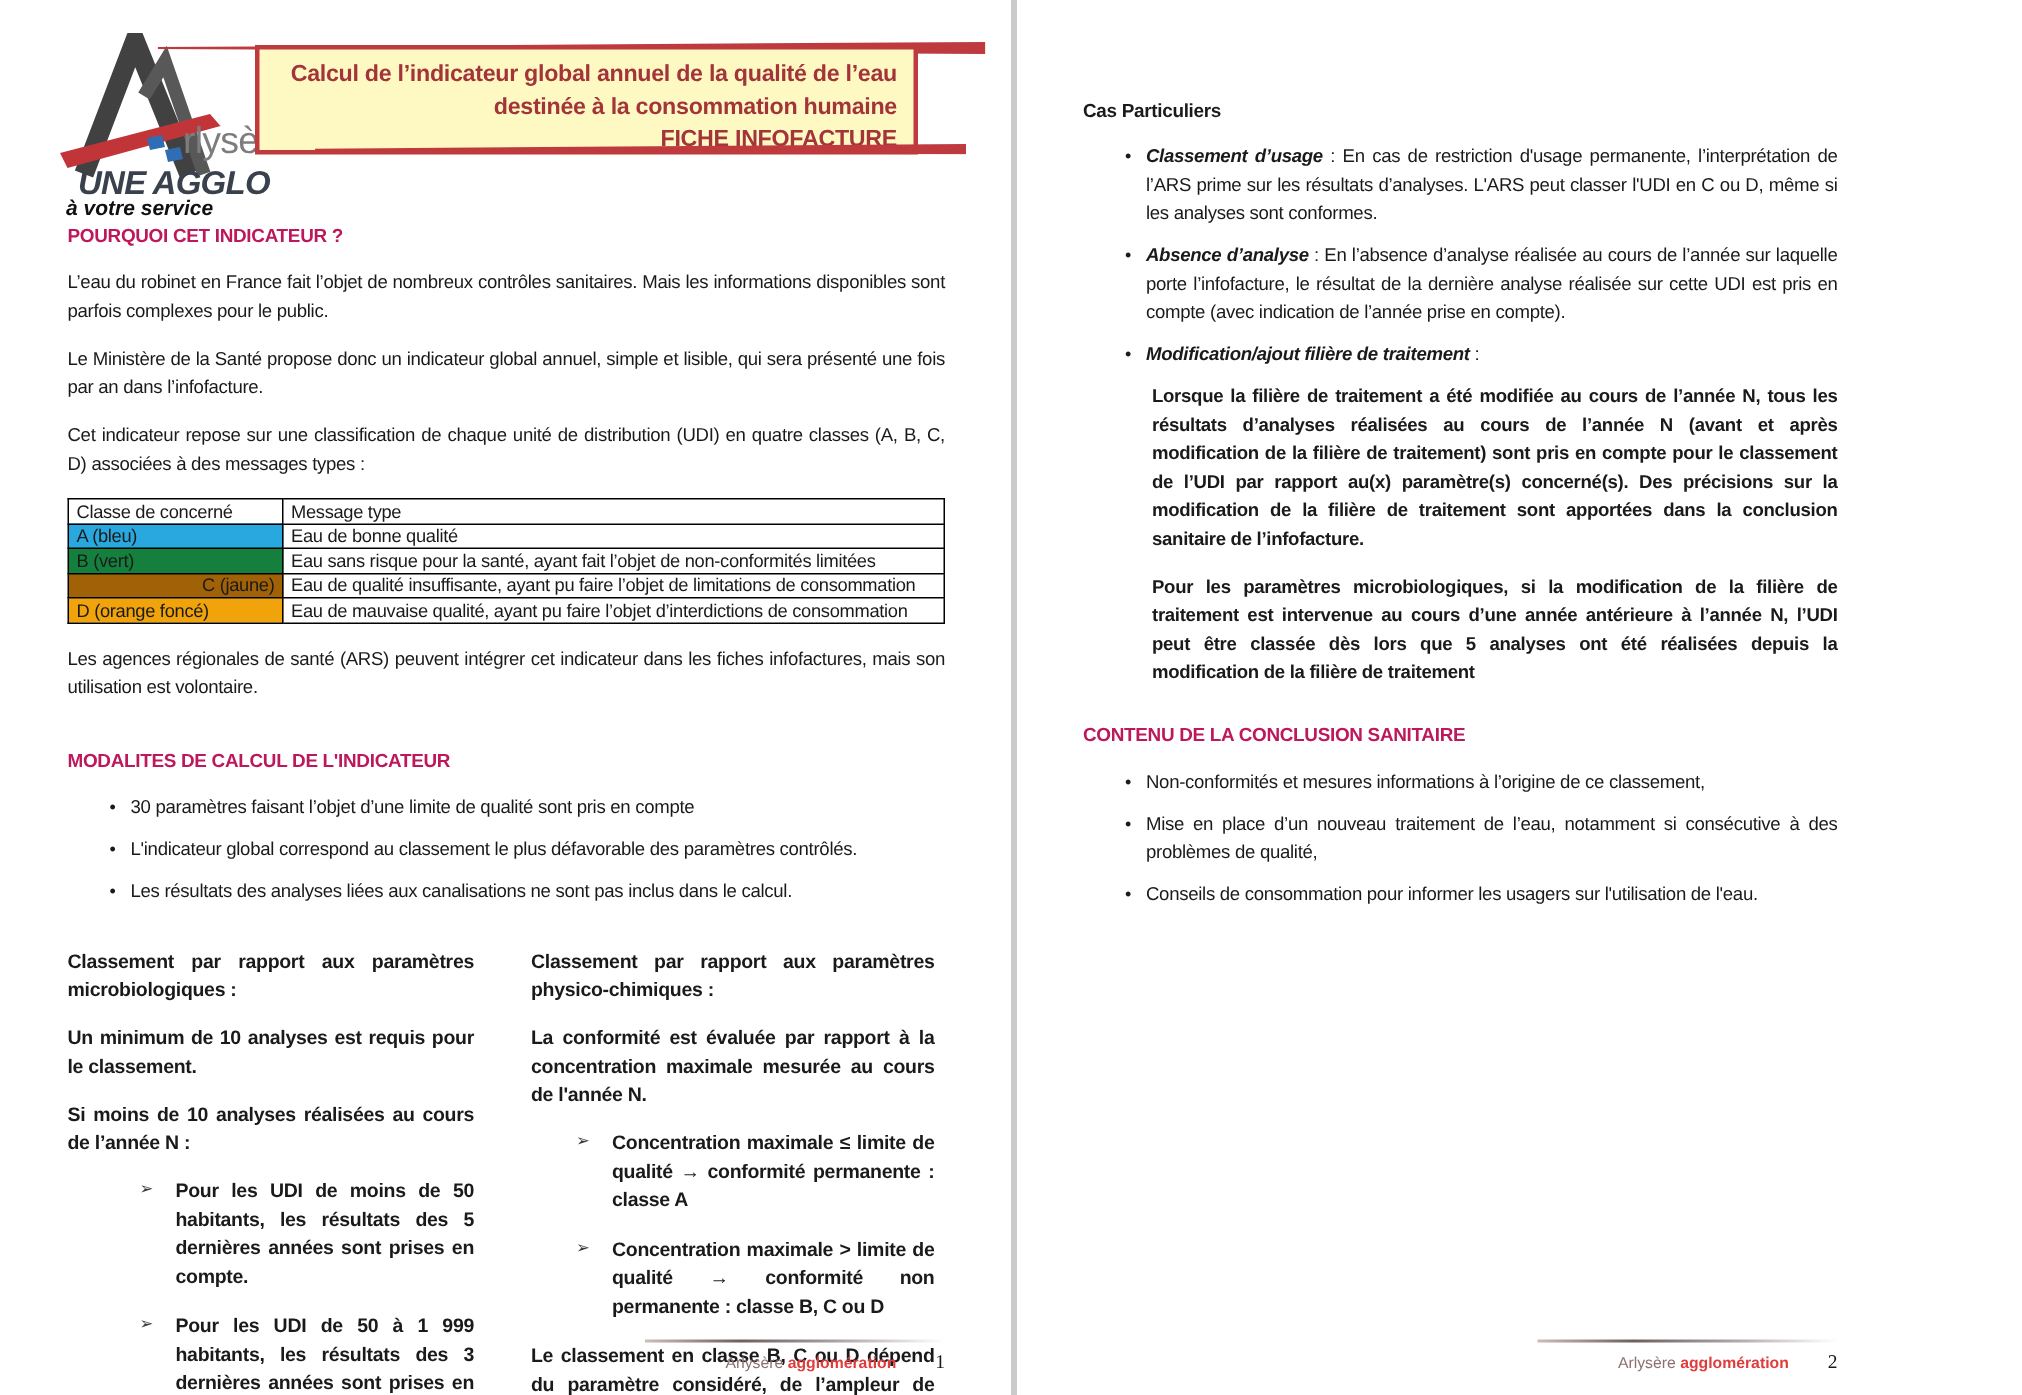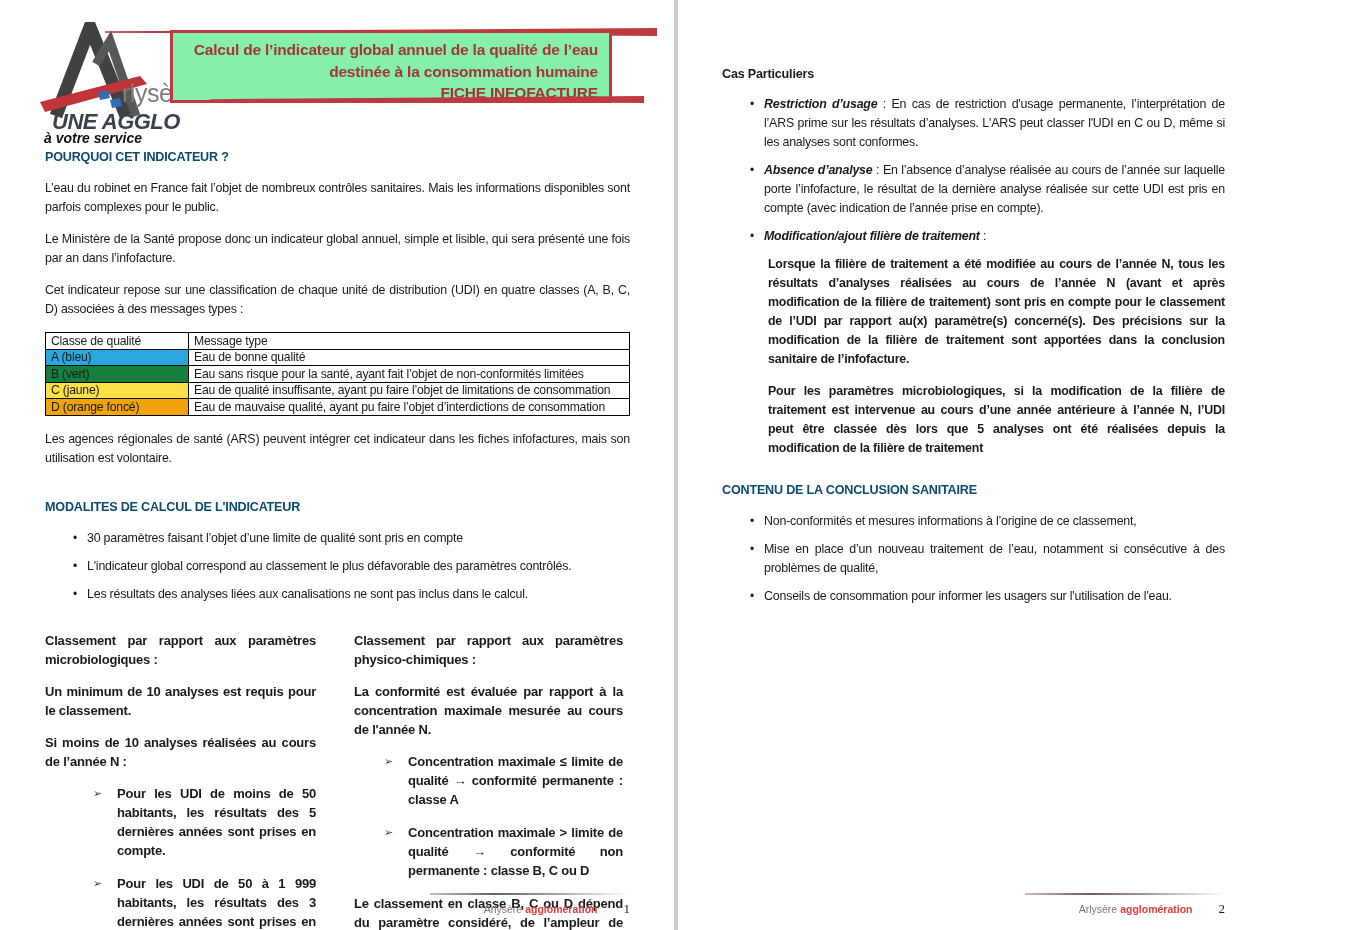--- a/index.html
+++ b/index.html
@@ -12,31 +12,31 @@
   }
   .spread { display: flex; width: 1348px; height: 930px; }
   .page { background: #fff; position: relative; overflow: hidden; box-sizing: border-box; }
   .page-1 { width: 674px; }
   .page-2 { width: 592px; }
   .divider { width: 4px; height: 930px; background: #cbcbcb; }
 
   
   p { margin: 0 0 13px 0; font-size: 12.4px; line-height: 19px; text-align: justify; letter-spacing: -0.2px; }
   .red-head {
-    color: #0c4a6e; font-weight: bold; font-size: 12.6px; letter-spacing: -0.2px;
+    color: #be185d; font-weight: bold; font-size: 12.6px; letter-spacing: -0.2px;
     margin: 0 0 15px 0;
   }
   .blk-head { color: #1a1a1a; font-weight: bold; font-size: 12.6px; letter-spacing: -0.2px; margin: 0 0 14px 0; }
 
   
   .p1-header { position: relative; height: 150px; }
   .logo-svg { position: absolute; left: 40px; top: 22px; }
   .title-box {
     position: absolute; left: 170px; top: 30px; width: 442px; height: 73px;
-    border: 3px solid #bf3a3e; box-sizing: border-box; background: #86efac;
+    border: 3px solid #bf3a3e; box-sizing: border-box; background: #fef9c3;
   }
   .title-text {
     padding: 6px 11px 0 20px; text-align: right;
     font-weight: bold; font-size: 15.5px; line-height: 21.5px;
     color: #a2343a; letter-spacing: -0.2px;
   }
   .swoosh-top {
     position: absolute; left: 105px; top: 28px; width: 552px; height: 8px;
     background: #bf3a3e;
     clip-path: polygon(0 42%, 100% 0, 100% 100%, 0 58%);
@@ -127,33 +127,33 @@
 
       <div class="red-head">POURQUOI CET INDICATEUR ?</div>
 
       <p>L’eau du robinet en France fait l’objet de nombreux contrôles sanitaires. Mais les informations disponibles sont parfois complexes pour le public.</p>
       <p>Le Ministère de la Santé propose donc un indicateur global annuel, simple et lisible, qui sera présenté une fois par an dans l’infofacture.</p>
       <p>Cet indicateur repose sur une classification de chaque unité de distribution (UDI) en quatre classes (A, B, C, D) associées à des messages types :</p>
 
       <table class="qtable">
         <tbody>
           <tr>
-            <td class="c1">Classe de qualité</td>
+            <td class="c1">Classe de concerné</td>
             <td>Message type</td>
           </tr>
           <tr>
             <td class="c1" style="background-color: rgb(41, 168, 223);">A (bleu)</td>
             <td>Eau de bonne qualité</td>
           </tr>
           <tr>
             <td class="c1" style="background-color: #15803d;">B (vert)</td>
             <td>Eau sans risque pour la santé, ayant fait l’objet de non-conformités limitées</td>
           </tr>
           <tr>
-            <td class="c1" style="background-color: #fde047;">C (jaune)</td>
+            <td class="c1" style="background-color: #a16207; text-align: right;">C (jaune)</td>
             <td>Eau de qualité insuffisante, ayant pu faire l’objet de limitations de consommation</td>
           </tr>
           <tr>
             <td class="c1" style="background-color: rgb(240, 163, 10);">D (orange foncé)</td>
             <td>Eau de mauvaise qualité, ayant pu faire l’objet d’interdictions de consommation</td>
           </tr>
         </tbody>
       </table>
 
       <p>Les agences régionales de santé (ARS) peuvent intégrer cet indicateur dans les fiches infofactures, mais son utilisation est volontaire.</p>
@@ -217,21 +217,21 @@
   <div class="divider"></div>
 
   <div class="page page-2">
     <div class="p2-content">
 
       <div class="blk-head cas-head">Cas Particuliers</div>
 
       <div class="p2-bullets">
         <div class="bullet-row">
           <span class="blt">•</span>
-          <p><i class="lead">Restriction d’usage</i><span> : En cas de restriction d'usage permanente, l’interprétation de l’ARS prime sur les résultats d’analyses. L'ARS peut classer l'UDI en C ou D, même si les analyses sont conformes.</span></p>
+          <p><i class="lead">Classement d’usage</i><span> : En cas de restriction d'usage permanente, l’interprétation de l’ARS prime sur les résultats d’analyses. L'ARS peut classer l'UDI en C ou D, même si les analyses sont conformes.</span></p>
         </div>
         <div class="bullet-row">
           <span class="blt">•</span>
           <p><i class="lead">Absence d’analyse</i><span> : En l’absence d’analyse réalisée au cours de l’année sur laquelle porte l’infofacture, le résultat de la dernière analyse réalisée sur cette UDI est pris en compte (avec indication de l’année prise en compte).</span></p>
         </div>
         <div class="bullet-row">
           <span class="blt">•</span>
           <p><i class="lead">Modification/ajout filière de traitement</i><span> :</span></p>
         </div>
       </div>

